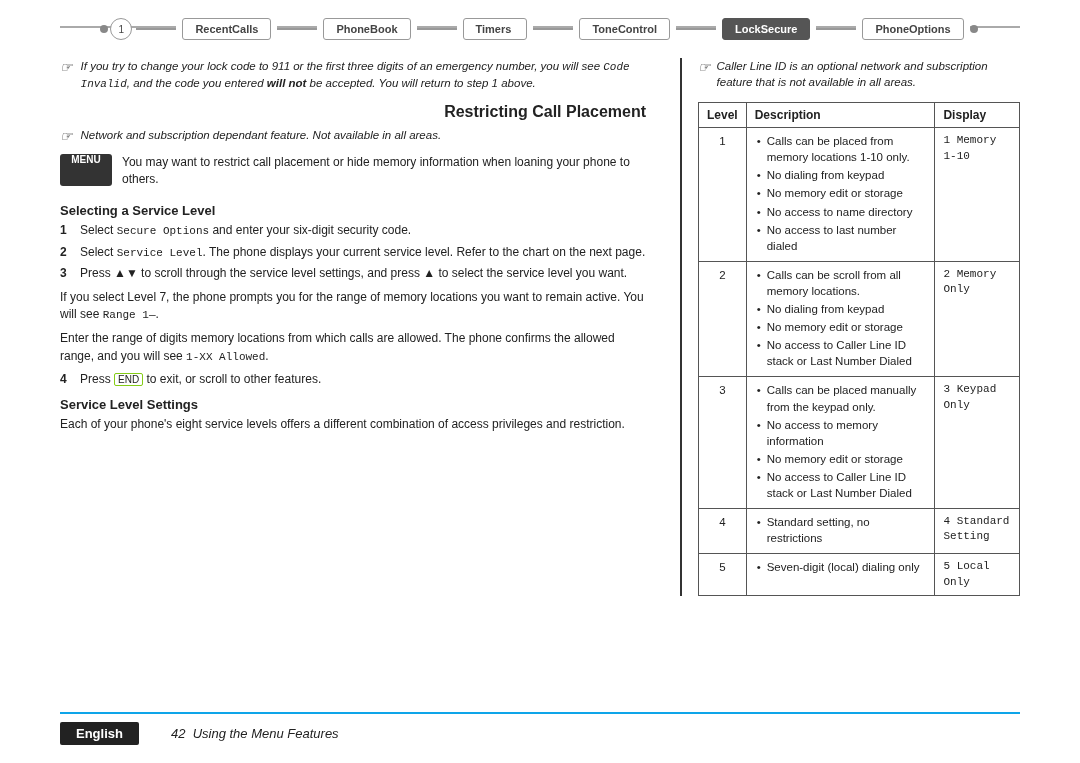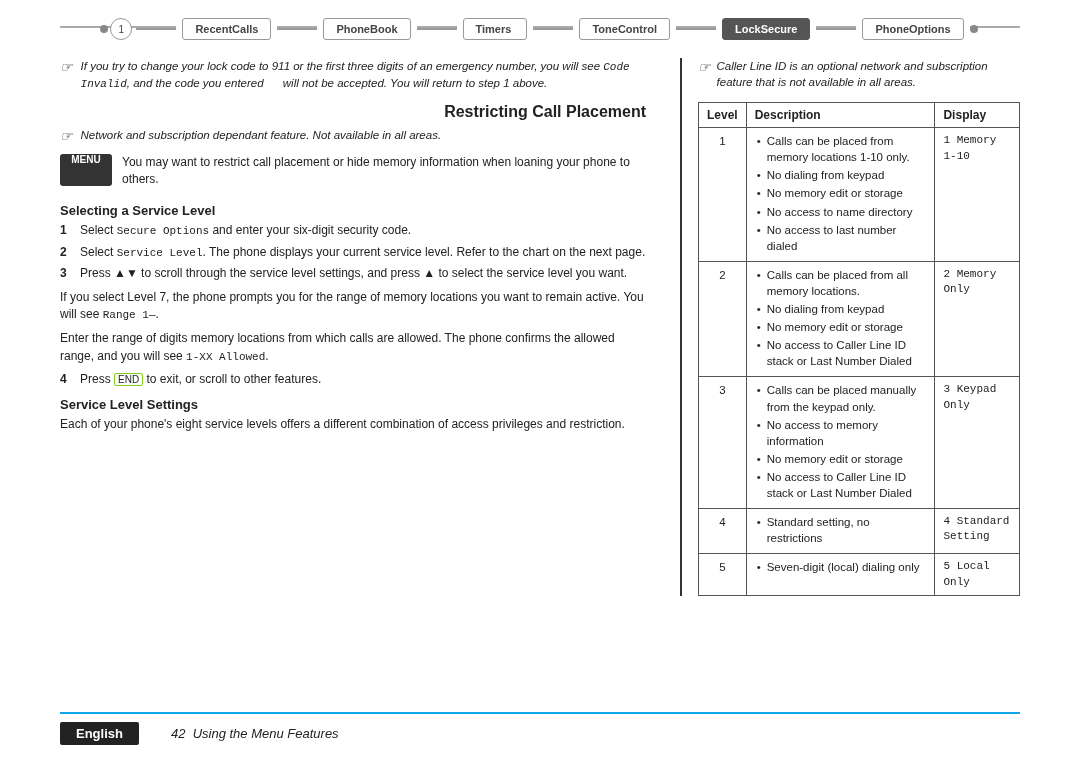--- a/index.html
+++ b/index.html
@@ -214,21 +214,21 @@
       font-weight: bold;
       min-width: 14px;
       flex-shrink: 0;
     }
 
     .code-inline {
       font-family: 'Courier New', monospace;
       font-size: 11px;
     }
 
-    .bold-text { font-weight: normal; margin-left: 16px; }
+    .bold-text { font-weight: bold; }
 
     
     .right-note {
       display: flex;
       gap: 6px;
       margin-bottom: 12px;
       font-size: 11.5px;
       font-style: italic;
     }
 
@@ -470,21 +470,21 @@
                   <li>No access to name directory</li>
                   <li>No access to last number dialed</li>
                 </ul>
               </td>
               <td class="display-cell">1 Memory 1-10</td>
             </tr>
             <tr>
               <td class="level-cell">2</td>
               <td>
                 <ul class="table-bullet-list">
-                  <li>Calls can be placed from all memory locations.</li>
+                  <li>Calls can be scroll from all memory locations.</li>
                   <li>No dialing from keypad</li>
                   <li>No memory edit or storage</li>
                   <li>No access to Caller Line ID stack or Last Number Dialed</li>
                 </ul>
               </td>
               <td class="display-cell">2 Memory Only</td>
             </tr>
             <tr>
               <td class="level-cell">3</td>
               <td>

